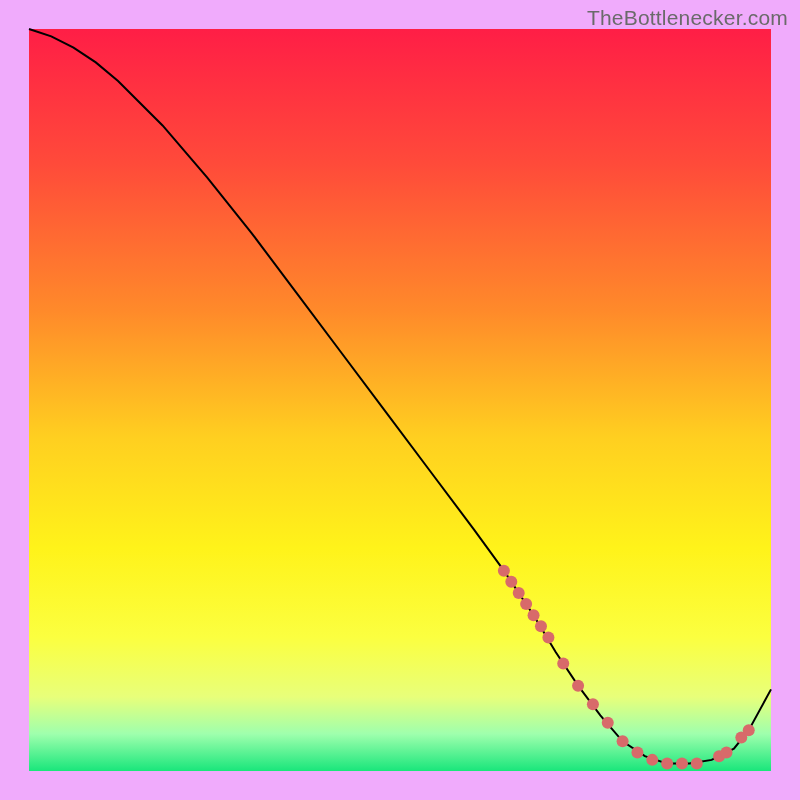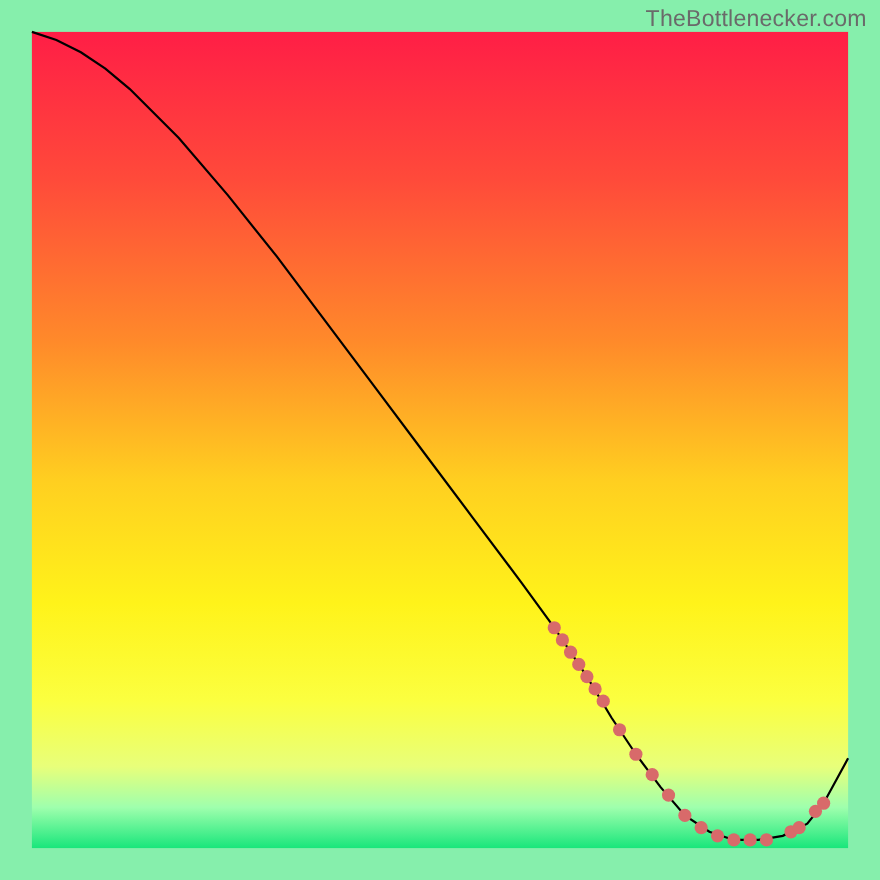--- a/index.html
+++ b/index.html
@@ -8,21 +8,21 @@
     width: 800px;
     height: 800px;
     background: #000;
     overflow: hidden;
     font-family: Arial, Helvetica, sans-serif;
   }
   .stage {
     position: relative;
     width: 800px;
     height: 800px;
-    background: #86efac;
+    background: #f0abfc;
   }
   .plot {
     position: absolute;
     left: 29px;
     top: 29px;
     width: 742px;
     height: 742px;
     
   }
   svg.overlay {

